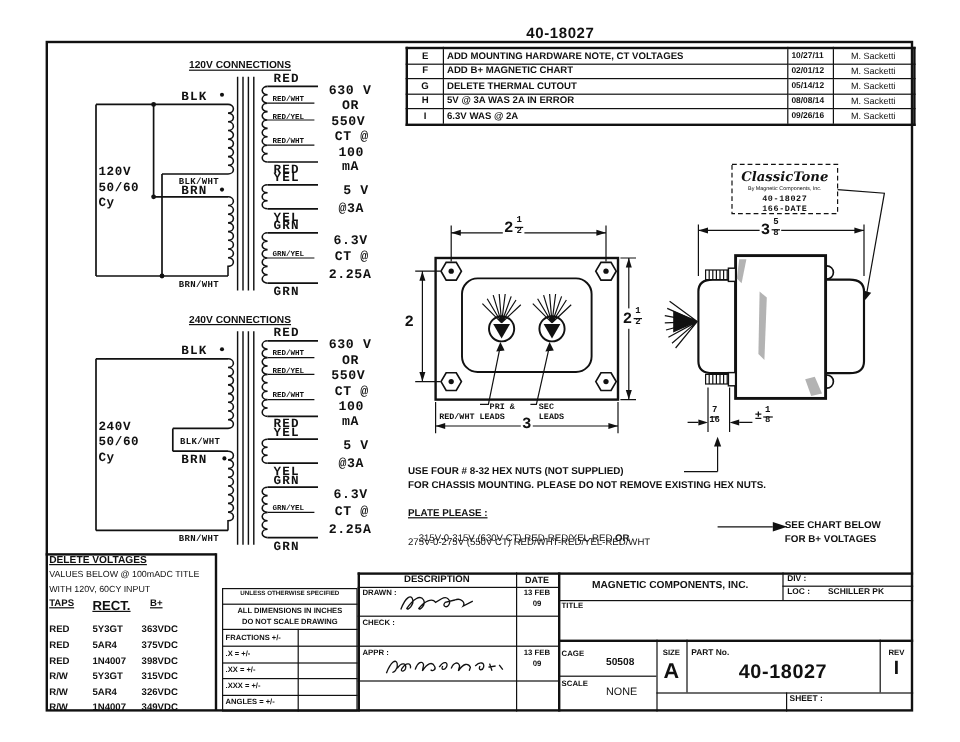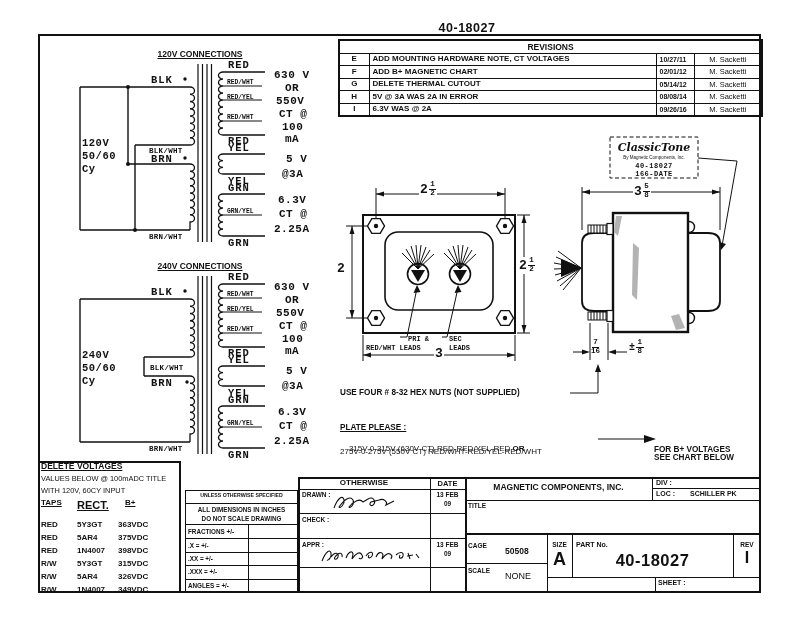--- a/index.html
+++ b/index.html
@@ -52,23 +52,20 @@
   <div class="t b c" style="left:367px;top:21px;width:200px;font-size:12.5px;letter-spacing:.5px">40-18027</div>
 
   <table class="rev">
     <colgroup>
         <col style="width:30px">
         <col style="width:287px">
         <col style="width:38px">
         <col style="width:68px">
       </colgroup>
     <tbody>
-        <tr>
-          <td colspan="4" class="b c" style="font-size:8.5px">REVISIONS</td>
-        </tr>
     <tr>
       <td class="b c">E</td>
       <td class="b">ADD MOUNTING HARDWARE NOTE, CT VOLTAGES</td>
       <td class="b" style="font-size:7px">10/27/11</td>
       <td class="c" style="font-size:7.5px">M. Sacketti</td>
     </tr>
     <tr>
       <td class="b c">F</td>
       <td class="b">ADD B+ MAGNETIC CHART</td>
       <td class="b" style="font-size:7px">02/01/12</td>
@@ -336,30 +333,31 @@
   </div>
   <div class="dimlbl" style="left:628px;top:339px">
     <span class="pm">±</span>
     <span class="frac">
         <span class="fn">1</span>
         <span>8</span>
       </span>
   </div>
 
   <div class="t b" style="left:340px;top:388px;font-size:8.2px">USE FOUR # 8-32 HEX NUTS (NOT SUPPLIED)</div>
+  <div class="t b" style="left:340px;top:400px;font-size:8.2px">FOR CHASSIS MOUNTING. PLEASE DO NOT REMOVE EXISTING HEX NUTS.</div>
   <div class="t b u" style="left:340px;top:423px;font-size:8.2px">PLATE PLEASE :</div>
   <div class="t" style="left:340px;top:436px;font-size:8px">
     <span>315V-0-315V (630V CT) RED-RED/YEL-RED </span><span class="b">OR</span>
   </div>
   <div class="t" style="left:340px;top:448px;font-size:8px">275V-0-275V (550V CT) RED/WHT-RED/YEL-RED/WHT</div>
   <svg style="left:598px;top:433px" width="58" height="12" viewBox="0 0 58 12">
     <path class="thin" d="M0,6 H46" stroke-width="1.3"></path>
     <polygon class="blk" points="58,6 46,2 46,10"></polygon>
   </svg>
-  <div class="t b" style="left:654px;top:453px;font-size:8.2px">SEE CHART BELOW</div>
+  <div class="t b" style="left:654px;top:433px;font-size:8.2px">SEE CHART BELOW</div>
   <div class="t b" style="left:654px;top:445px;font-size:8.2px">FOR B+ VOLTAGES</div>
 
   <div class="hl" style="left:38px;top:461px;width:142px;height:1.5px"></div>
   <div class="vl" style="left:179px;top:461px;width:1.5px;height:131px"></div>
   <div class="t b u" style="left:41px;top:462px;font-size:8.5px">DELETE VOLTAGES</div>
   <div class="t" style="left:41px;top:475px;font-size:7.4px">VALUES BELOW @ 100mADC TITLE</div>
   <div class="t" style="left:41px;top:487px;font-size:7.4px">WITH 120V, 60CY INPUT</div>
   <div class="t b u" style="left:41px;top:499px;font-size:8px">TAPS</div>
   <div class="t b u" style="left:77px;top:499px;font-size:11px">RECT.</div>
   <div class="t b u" style="left:125px;top:499px;font-size:8px">B+</div>
@@ -406,21 +404,21 @@
   <div class="vl" style="left:652px;top:477px;width:1px;height:23px"></div>
   <div class="hl" style="left:652px;top:488px;width:109px;height:1px"></div>
   <div class="hl" style="left:465px;top:533px;width:296px;height:1.5px"></div>
   <div class="vl" style="left:547px;top:533px;width:1px;height:60px"></div>
   <div class="vl" style="left:572px;top:533px;width:1px;height:44px"></div>
   <div class="vl" style="left:733px;top:533px;width:1px;height:44px"></div>
   <div class="hl" style="left:465px;top:563px;width:82px;height:1px"></div>
   <div class="hl" style="left:547px;top:577px;width:214px;height:1px"></div>
   <div class="vl" style="left:655px;top:577px;width:1px;height:16px"></div>
 
-  <div class="t b c" style="left:298px;top:479px;width:132px;font-size:8px">OTHERWISE</div>
+  <div class="t b c" style="left:298px;top:479px;width:132px;font-size:8px">DESCRIPTION</div>
   <div class="t b c" style="left:430px;top:479.5px;width:35px;font-size:7.5px">DATE</div>
   <div class="t b" style="left:302px;top:491px;font-size:6.5px">DRAWN :</div>
   <svg style="left:330px;top:492px" width="95" height="20" viewBox="0 0 95 20">
     <path d="M4,16 C8,5 13,3 14,8 C15,12 10,17 9,15 C14,8 20,3 23,8 C25,12 20,17 19,15 C24,9 30,6 33,10 L38,7 C43,4 46,9 44,12 C42,15 38,13 41,10 L49,8 C54,6 58,10 56,13 L64,9" stroke="#111" stroke-width="1.1" fill="none"></path>
   </svg>
   <div class="t b c" style="left:430px;top:491px;width:35px;font-size:6.5px">13 FEB</div>
   <div class="t b c" style="left:430px;top:499.5px;width:35px;font-size:6.5px">09</div>
   <div class="t b" style="left:302px;top:516px;font-size:6.5px">CHECK :</div>
   <div class="t b" style="left:302px;top:541px;font-size:6.5px">APPR :</div>
   <svg style="left:318px;top:544px" width="112" height="22" viewBox="0 0 112 22">

